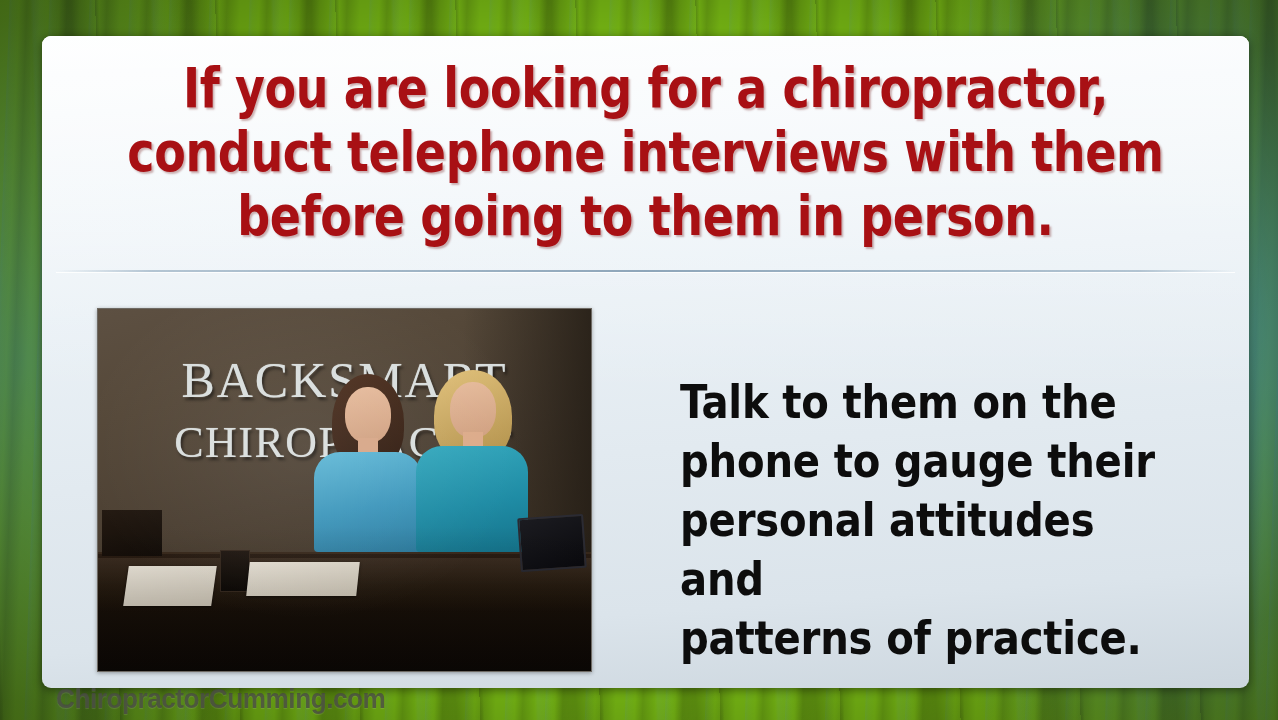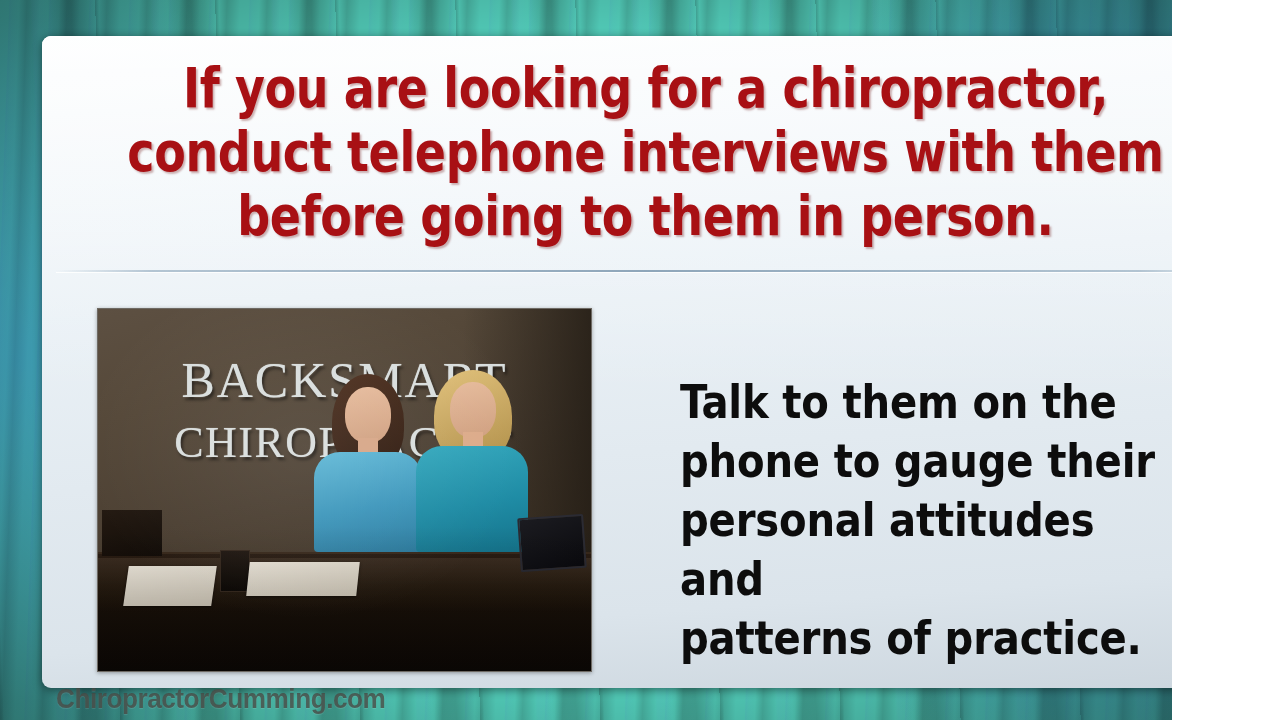--- a/index.html
+++ b/index.html
@@ -6,22 +6,22 @@
 
   html, body {
     width:1278px; height:720px;
     overflow:hidden;
     font-family:"Liberation Sans", sans-serif;
   }
 
   
   #slide-root {
     position:relative;
-    width:1172px; height:720px;
-    background:#5eead4;
+    width:1278px; height:720px;
+    background:#84cc16;
     overflow:hidden;
   }
   
   .bg-solid {
     position:absolute; inset:0;
     background:linear-gradient(105deg,#06163b 0%,#0a2358 20%,#05112f 38%,#0a2character 45%,#082055 60%,#04102c 72%,#1050a0 84%,#0a2a66 92%,#1a63b4 100%);
   }
   .bg-stripes {
     position:absolute; inset:0;
     background:repeating-linear-gradient(92deg,

